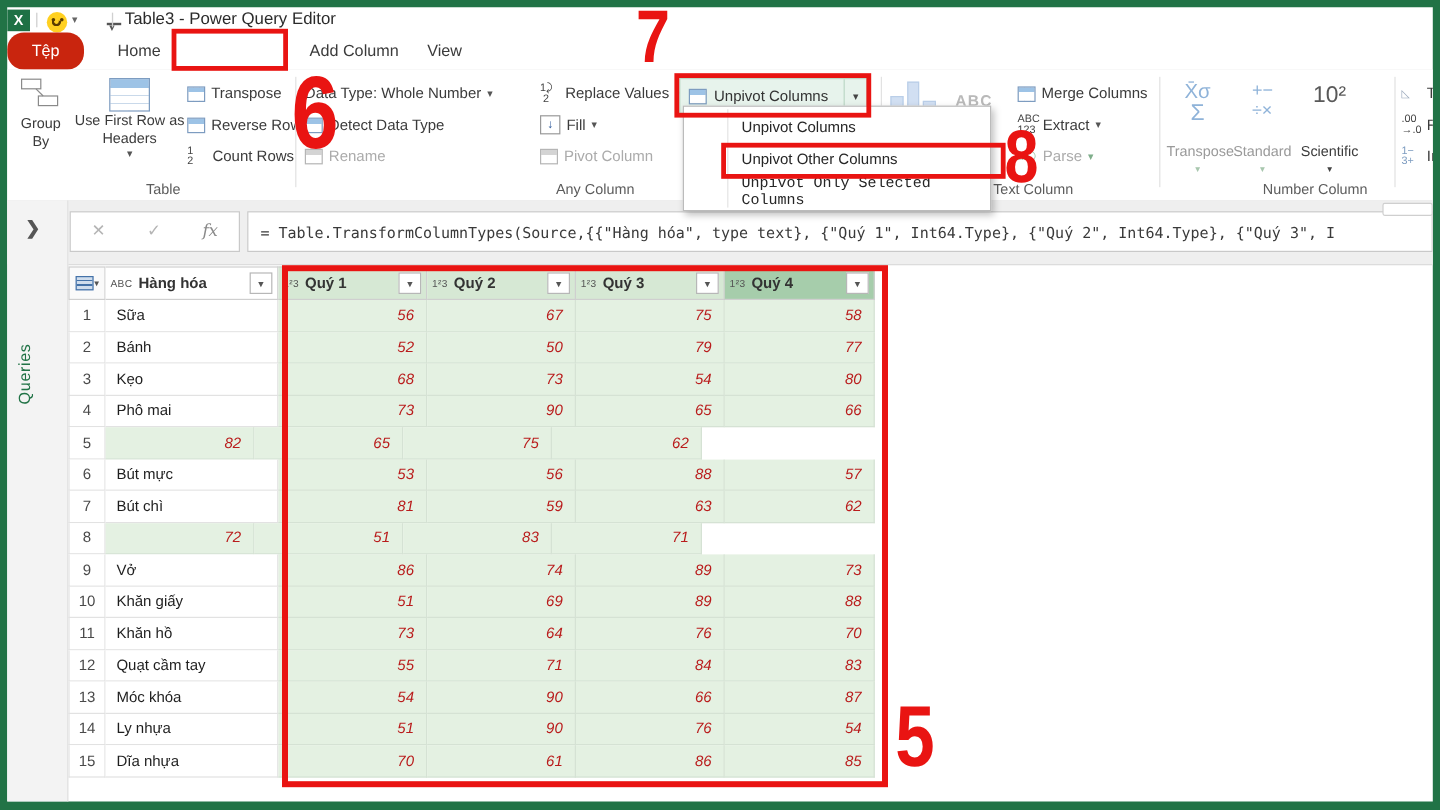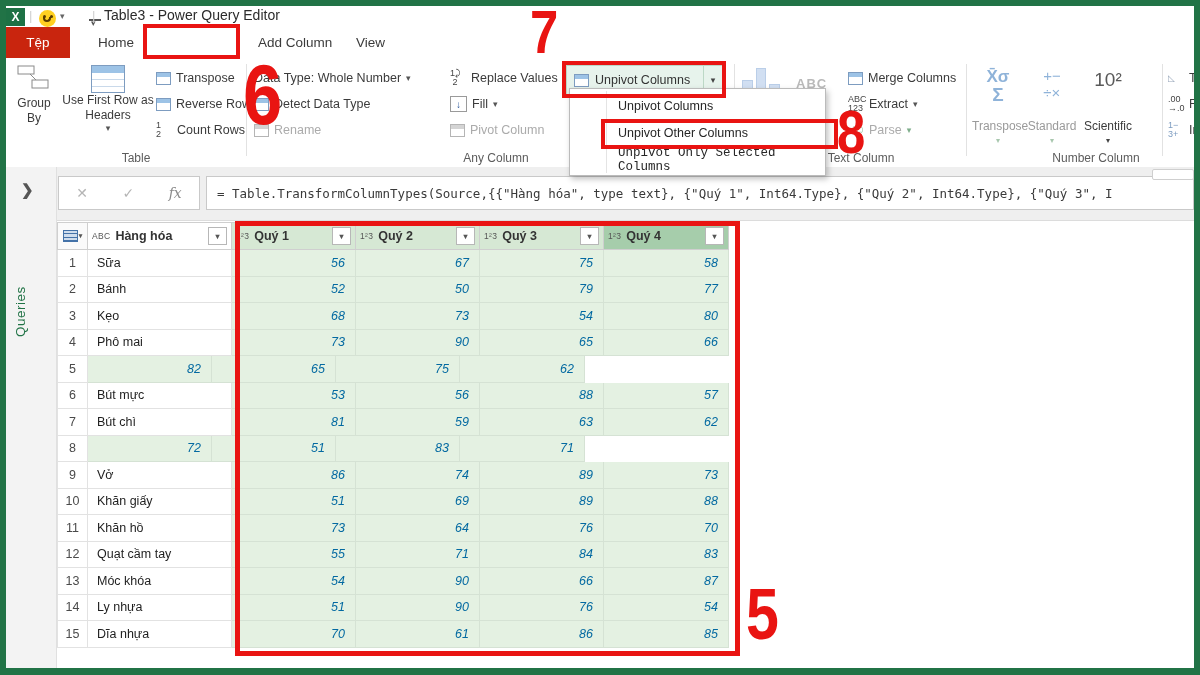--- a/index.html
+++ b/index.html
@@ -20,21 +20,21 @@
   .caret{font-size:9px;color:#666;}
   .qat-ico{width:12px;height:10px;position:relative;}
   .qat-ico::before{content:"";position:absolute;left:0;top:1px;width:12px;height:2px;background:#555;}
   .qat-ico::after{content:"▾";position:absolute;left:2px;top:0px;font-size:9px;color:#555;}
   .title-text{font-size:14px;color:#2b2b2b;}
 
   
   .tabrow{left:0;top:21px;width:100%;height:31px;border-bottom:1px solid #e4e4e4;}
   .tab{position:absolute;top:0;height:31px;display:flex;align-items:center;justify-content:center;
     font-size:13.5px;color:#3b3b3b;padding:0 14px;}
-  .tab-file{left:0;width:64px;background:#c9250e;color:#fff;padding:0;}
+  .tab-file{left:0;width:64px;background:#c9250e;color:#fff;padding:0;border-radius:14px;}
 
   
   .ribbon{left:0;top:52px;width:100%;height:109px;border-bottom:1px solid #e0e0e0;background:#fff;}
   .vsep{position:absolute;top:6px;height:92px;width:1px;background:#e2e2e2;}
   .grp-label{position:absolute;top:93px;font-size:12px;color:#5c5c5c;text-align:center;}
   .bigbtn{position:absolute;top:4px;display:flex;flex-direction:column;align-items:center;font-size:12px;color:#3b3b3b;text-align:center;line-height:1.25;}
   .smallbtn{position:absolute;height:24px;display:flex;align-items:center;gap:5px;font-size:12.5px;color:#3b3b3b;white-space:nowrap;}
   .disabled{color:#ababab;}
   .drop::after{content:" ▾";font-size:9px;color:#555;}
   .gdrop::after{content:" ▾";font-size:9px;color:#7fae8b;}
@@ -103,21 +103,21 @@
   .h-q{width:124px;background:#d6e8d4;}
   .h-q4{width:125px;background:#a6cdab;}
   .typ{font-size:8.5px;color:#555;font-weight:400;letter-spacing:.3px;}
   .fbtn{margin-left:auto;width:17px;height:16px;background:#fff;border:1px solid #b7b7b7;
     display:flex;align-items:center;justify-content:center;font-size:8px;color:#555;}
   .trow{display:flex;height:26.53px;}
   .cell{box-sizing:border-box;border-right:1px solid #e2e2e2;border-bottom:1px solid #e2e2e2;
     display:flex;align-items:center;font-size:12.5px;}
   .c-num{width:31px;background:#fff;color:#4a4a4a;justify-content:center;border-left:1px solid #e2e2e2;}
   .c-name{width:144px;background:#fff;color:#1e1e1e;padding-left:9px;}
-  .c-val{width:124px;background:#e4f1e2;color:#0369a1;font-style:italic;justify-content:flex-end;padding-right:10px;border-right-color:#d5e2d4;border-bottom-color:#d5e2d4;}
+  .c-val{width:124px;background:#e4f1e2;color:#b91c1c;font-style:italic;justify-content:flex-end;padding-right:10px;border-right-color:#d5e2d4;border-bottom-color:#d5e2d4;}
   .c-last{width:125px;}
 
   
   .rbox{position:absolute;border:4px solid #e91412;box-sizing:border-box;z-index:8;pointer-events:none;}
   .rdigit{position:absolute;color:#e91412;font-weight:800;line-height:.85;z-index:9;
     transform:scaleX(.82);transform-origin:left top;}
 </style>
 </head>
 <body>
 
@@ -217,21 +217,21 @@
       <span>Extract</span>
     </div>
     <div class="smallbtn disabled gdrop" style="left:842px;top:60px;">
       <span class="r12" style="color:#9cc3a5;">ab⤸</span>
       <span>Parse</span>
     </div>
     <div class="grp-label" style="left:800px;width:110px;">Text Column</div>
     <div class="vsep" style="left:960px;"></div>
 
     <div class="abs" style="left:966px;top:4px;width:52px;height:86px;">
-      <div class="num-ico" style="font-size:17px;margin:6px auto 0;width:40px;font-weight:bold;">X̄σ<span style="font-size:19px;">Σ</span></div>
+      <div class="num-ico" style="font-size:17px;margin:6px auto 0;width:40px;">X̄σ<span style="font-size:19px;">Σ</span></div>
       <div class="stat-cap">Transpose</div>
       <div class="stat-car">▾</div>
     </div>
     <div class="abs" style="left:1020px;top:4px;width:52px;height:86px;">
       <div class="num-ico" style="font-size:15px;margin:6px auto 0;width:40px;white-space:pre;line-height:1.1;">+−
 ÷×</div>
       <div class="stat-cap">Standard</div>
       <div class="stat-car">▾</div>
     </div>
     <div class="abs" style="left:1074px;top:4px;width:56px;height:86px;">

